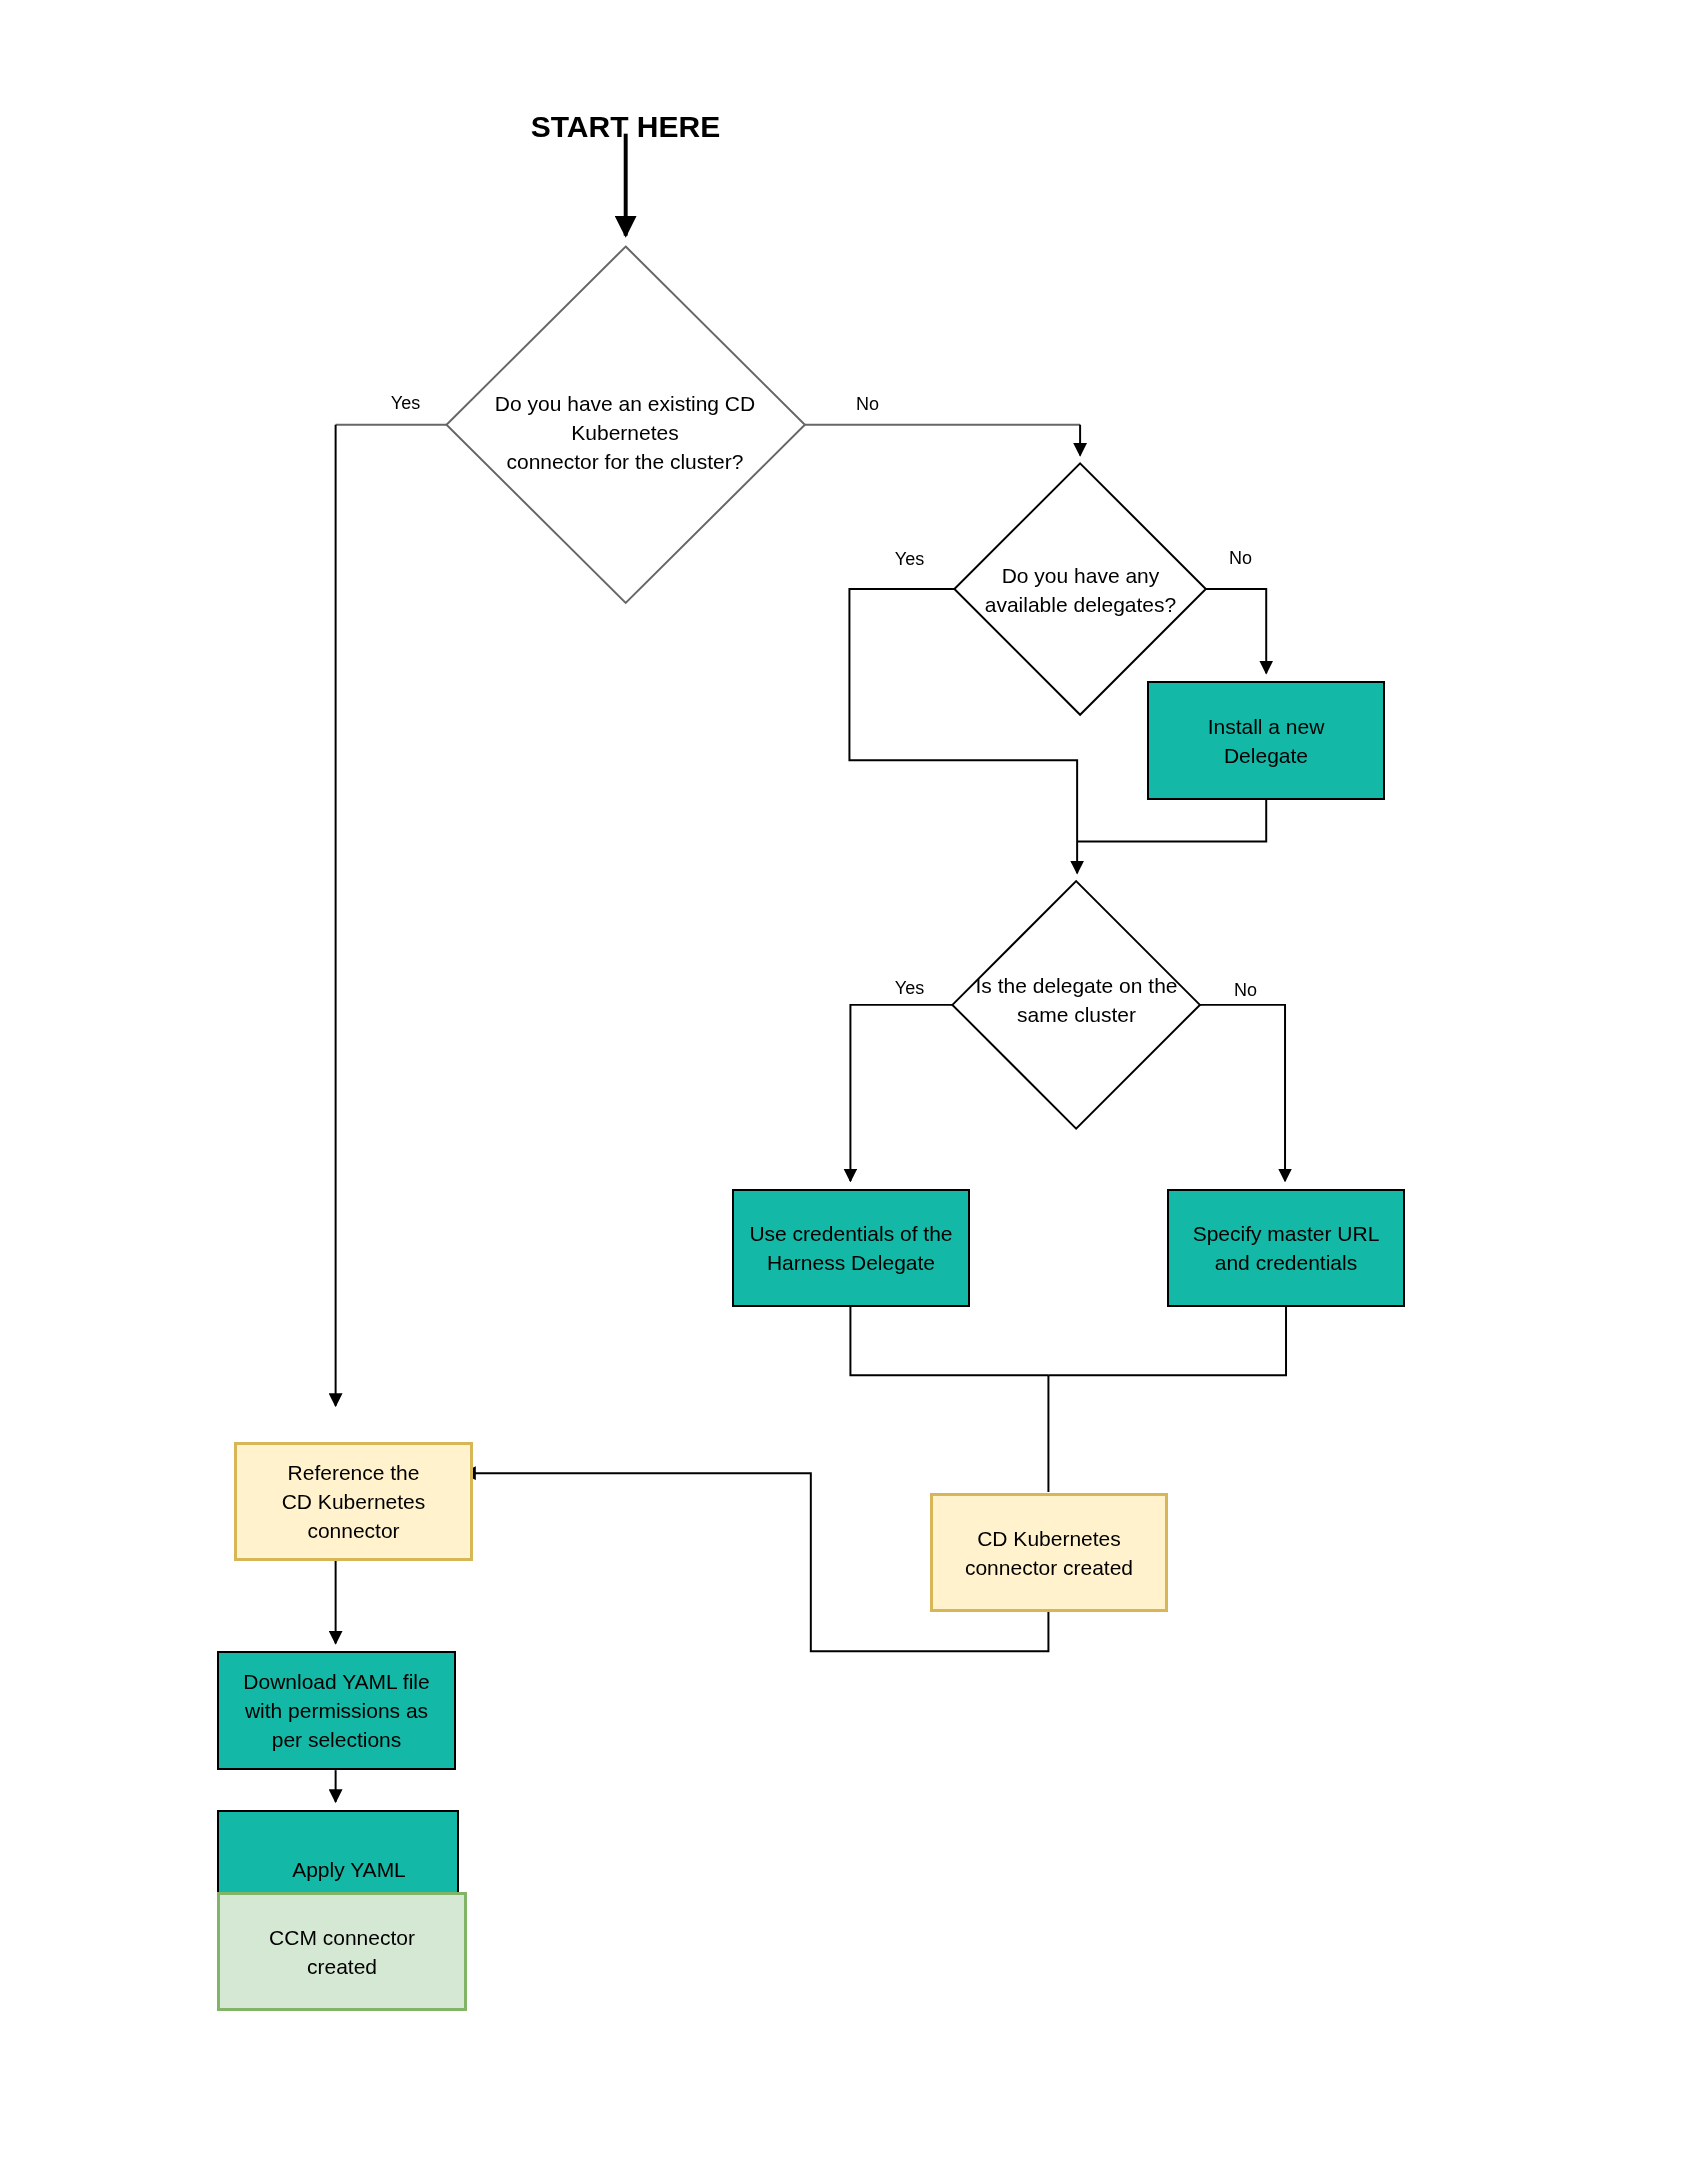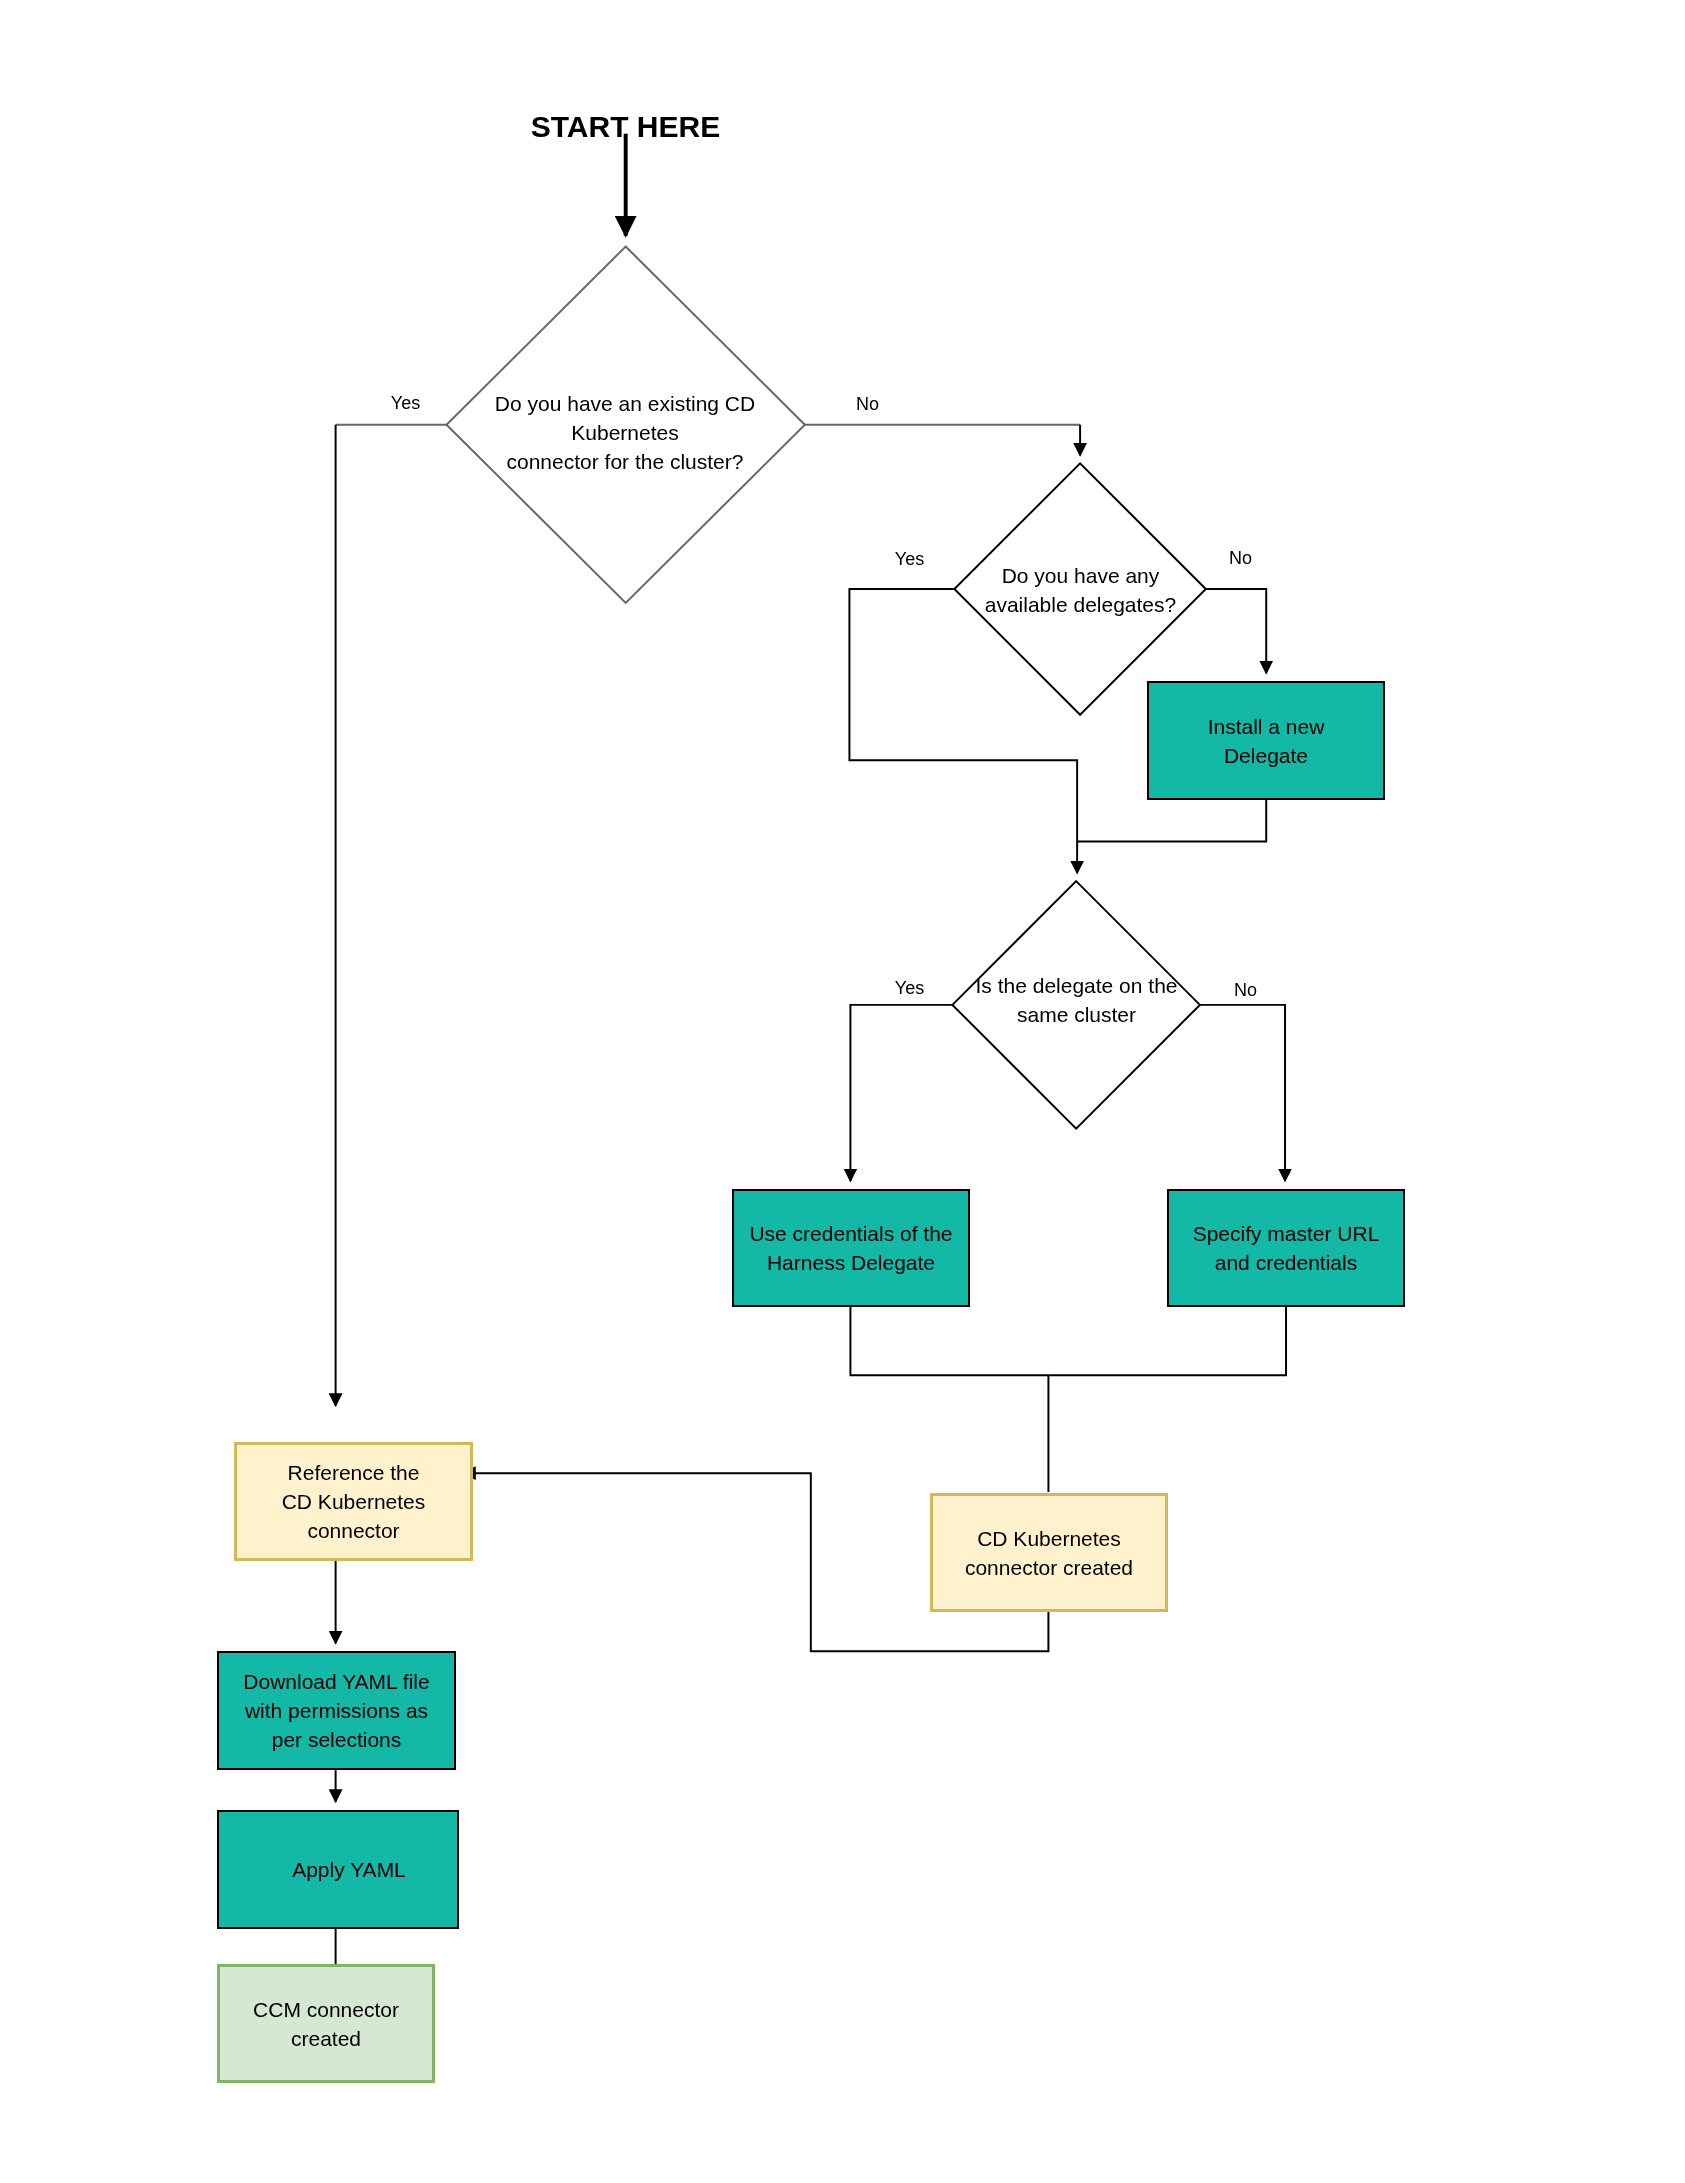--- a/index.html
+++ b/index.html
@@ -124,17 +124,17 @@
   <div class="node yellow" style="left:234px;top:1414px;width:239px;height:119px;margin-top:28px;">Reference the
 CD Kubernetes
 connector</div>
 
   <div class="node" style="left:217px;top:1651px;width:239px;height:119px;">Download YAML file
 with permissions as
 per selections</div>
 
   <div class="node" style="left:217px;top:1810px;width:242px;height:119px;padding-left:22px;">Apply YAML</div>
 
-  <div class="node green" style="left:217px;top:1964px;width:218px;height:119px;">CCM connector
+  <div class="node green" style="left:217px;top:1892px;width:250px;height:119px;">CCM connector
 created</div>
 
 </div>
 
 
 </body></html>

